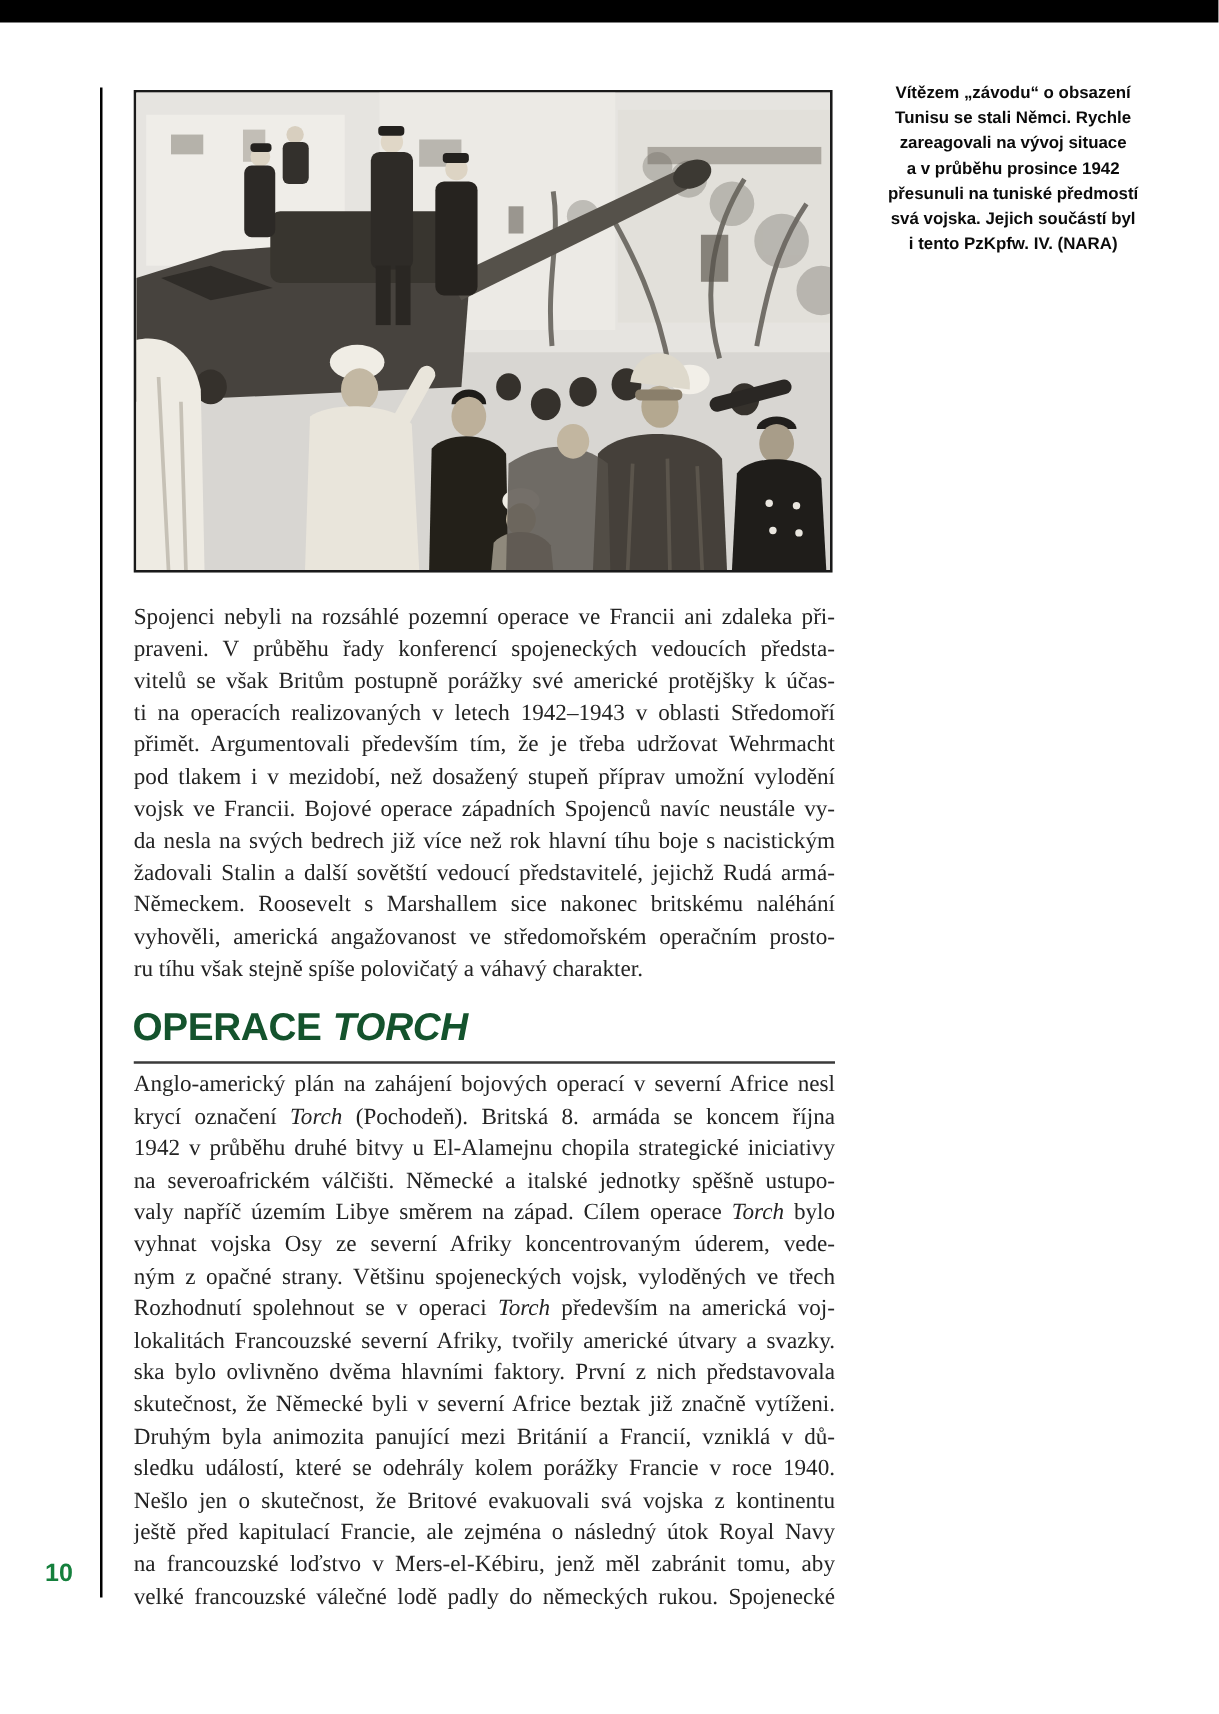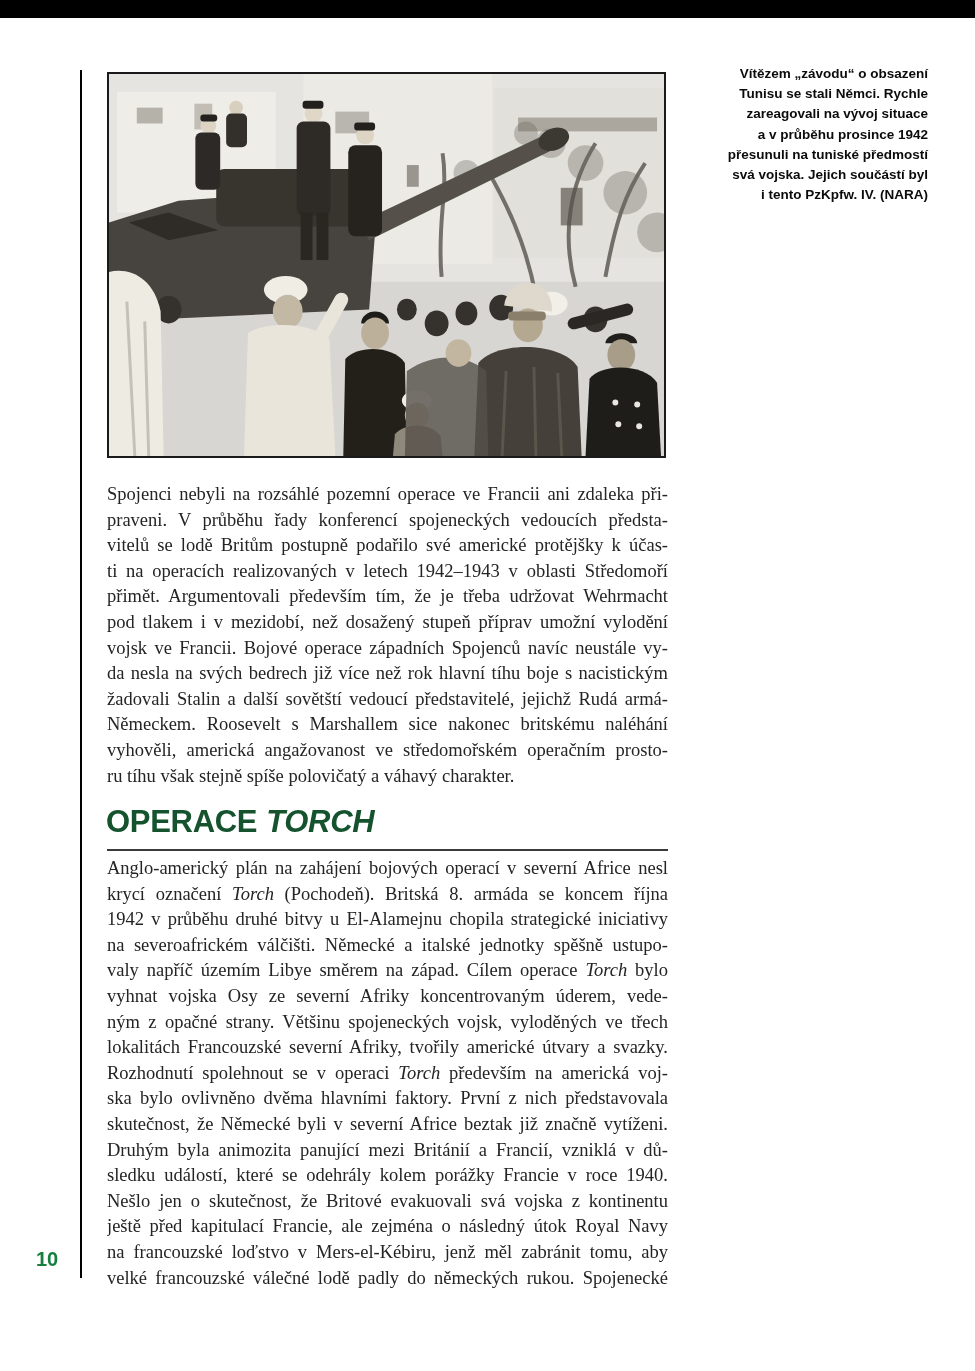--- a/index.html
+++ b/index.html
@@ -14,21 +14,21 @@
     position:absolute; left:107px; top:72px; width:559px; height:386px; margin:0;
     border:2px solid #1a1a1a; box-sizing:border-box; background:#dcdad6;
   }
   .photo svg { display:block; width:100%; height:100%; }
 
   .caption {
     position:absolute; left:693px; top:64px; width:235px;
     font-family:"Liberation Sans", sans-serif; font-weight:bold;
     font-size:13.5px; line-height:20.2px; color:#0b0b0b;
   }
-  .caption .tline { text-align:right; }
+  .caption .tline { text-align:center; }
 
   .para {
     position:absolute; left:107px; width:561px;
     font-size:18.5px; color:#242424;
   }
   .para .tline {
     height:25.6px; line-height:25.6px;
     text-align:justify; text-align-last:justify;
     overflow:hidden; white-space:nowrap;
   }
@@ -164,21 +164,21 @@
       <div class="tline">zareagovali na vývoj situace</div>
       <div class="tline">a v průběhu prosince 1942</div>
       <div class="tline">přesunuli na tuniské předmostí</div>
       <div class="tline">svá vojska. Jejich součástí byl</div>
       <div class="tline">i tento PzKpfw. IV. (NARA)</div>
     </aside>
 
   <div class="para para1">
       <div class="tline">Spojenci nebyli na rozsáhlé pozemní operace ve Francii ani zdaleka při-</div>
       <div class="tline">praveni. V průběhu řady konferencí spojeneckých vedoucích předsta-</div>
-      <div class="tline">vitelů se lodě Britům postupně podařilo své americké protějšky k účas-</div>
+      <div class="tline">vitelů se však Britům postupně porážky své americké protějšky k účas-</div>
       <div class="tline">ti na operacích realizovaných v letech 1942–1943 v oblasti Středomoří</div>
       <div class="tline">přimět. Argumentovali především tím, že je třeba udržovat Wehrmacht</div>
       <div class="tline">pod tlakem i v mezidobí, než dosažený stupeň příprav umožní vylodění</div>
       <div class="tline">vojsk ve Francii. Bojové operace západních Spojenců navíc neustále vy-</div>
       <div class="tline">da nesla na svých bedrech již více než rok hlavní tíhu boje s nacistickým</div>
       <div class="tline">žadovali Stalin a další sovětští vedoucí představitelé, jejichž Rudá armá-</div>
       <div class="tline">Německem. Roosevelt s Marshallem sice nakonec britskému naléhání</div>
       <div class="tline">vyhověli, americká angažovanost ve středomořském operačním prosto-</div>
       <div class="tline no-just">ru tíhu však stejně spíše polovičatý a váhavý charakter.</div>
     </div>
@@ -187,22 +187,22 @@
   <div class="h-rule"></div>
 
   <div class="para para2">
       <div class="tline">Anglo-americký plán na zahájení bojových operací v severní Africe nesl</div>
       <div class="tline">krycí označení <i>Torch</i> (Pochodeň). Britská 8. armáda se koncem října</div>
       <div class="tline">1942 v průběhu druhé bitvy u El-Alamejnu chopila strategické iniciativy</div>
       <div class="tline">na severoafrickém válčišti. Německé a italské jednotky spěšně ustupo-</div>
       <div class="tline">valy napříč územím Libye směrem na západ. Cílem operace <i>Torch</i> bylo</div>
       <div class="tline">vyhnat vojska Osy ze severní Afriky koncentrovaným úderem, vede-</div>
       <div class="tline">ným z opačné strany. Většinu spojeneckých vojsk, vyloděných ve třech</div>
+      <div class="tline">Rozhodnutí spolehnout se v operaci <i>Torch</i> především na americká voj-</div>
       <div class="tline">lokalitách Francouzské severní Afriky, tvořily americké útvary a svazky.</div>
-      <div class="tline">Rozhodnutí spolehnout se v operaci <i>Torch</i> především na americká voj-</div>
       <div class="tline">ska bylo ovlivněno dvěma hlavními faktory. První z nich představovala</div>
       <div class="tline">skutečnost, že Německé byli v severní Africe beztak již značně vytíženi.</div>
       <div class="tline">Druhým byla animozita panující mezi Británií a Francií, vzniklá v dů-</div>
       <div class="tline">sledku událostí, které se odehrály kolem porážky Francie v roce 1940.</div>
       <div class="tline">Nešlo jen o skutečnost, že Britové evakuovali svá vojska z kontinentu</div>
       <div class="tline">ještě před kapitulací Francie, ale zejména o následný útok Royal Navy</div>
       <div class="tline">na francouzské loďstvo v Mers-el-Kébiru, jenž měl zabránit tomu, aby</div>
       <div class="tline">velké francouzské válečné lodě padly do německých rukou. Spojenecké</div>
     </div>
 

